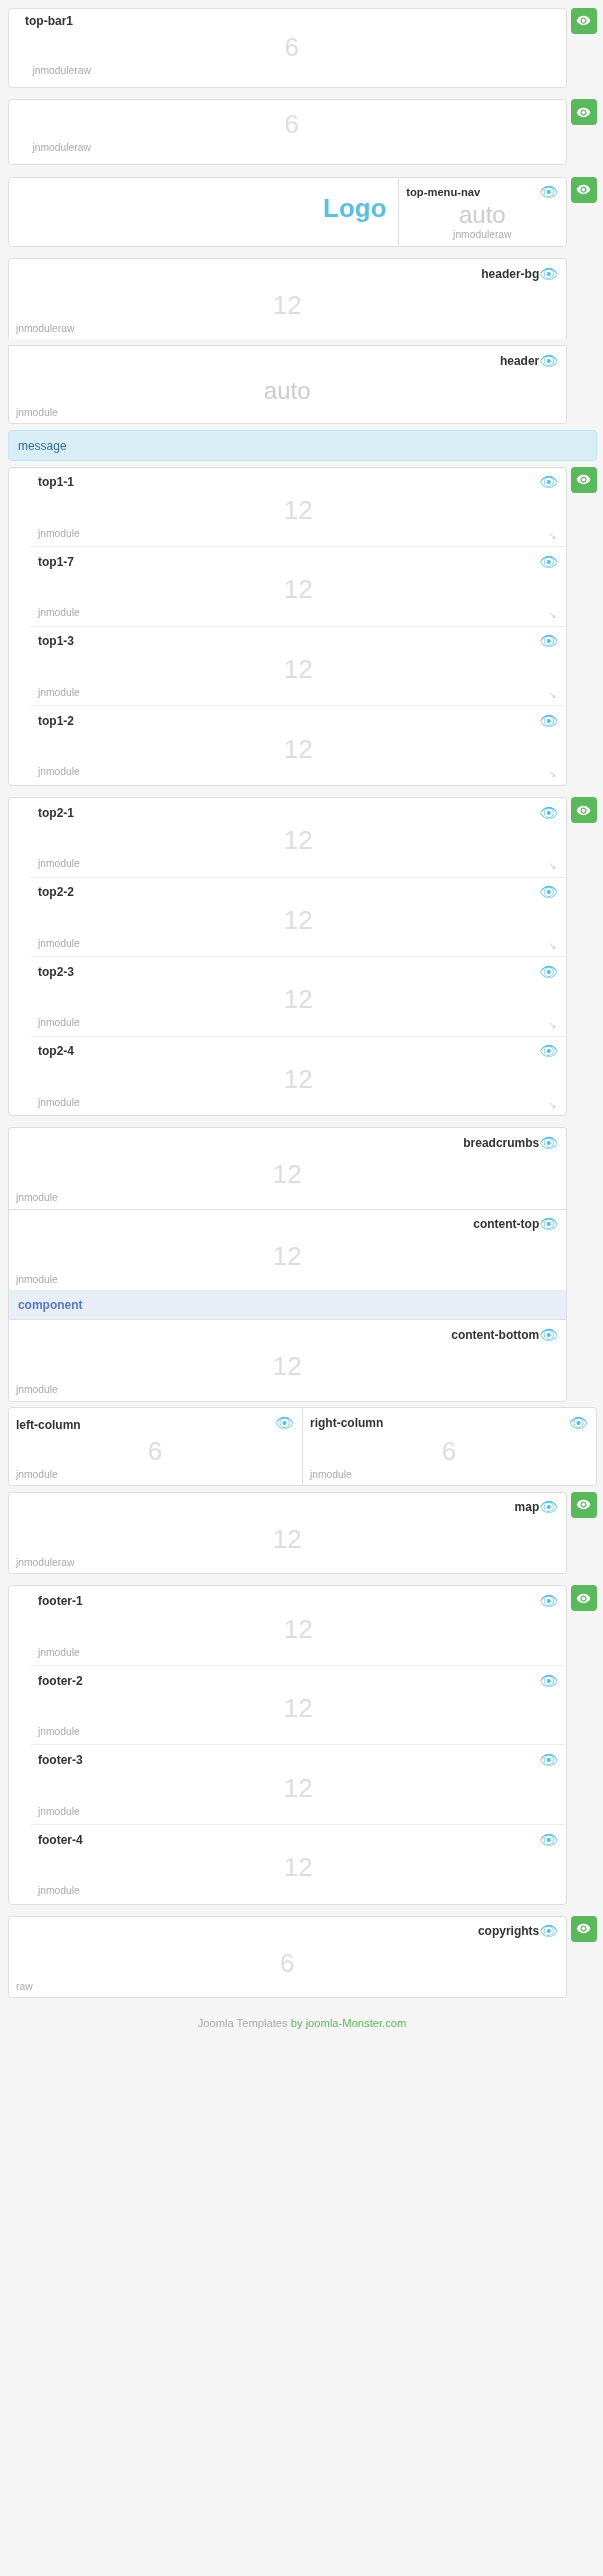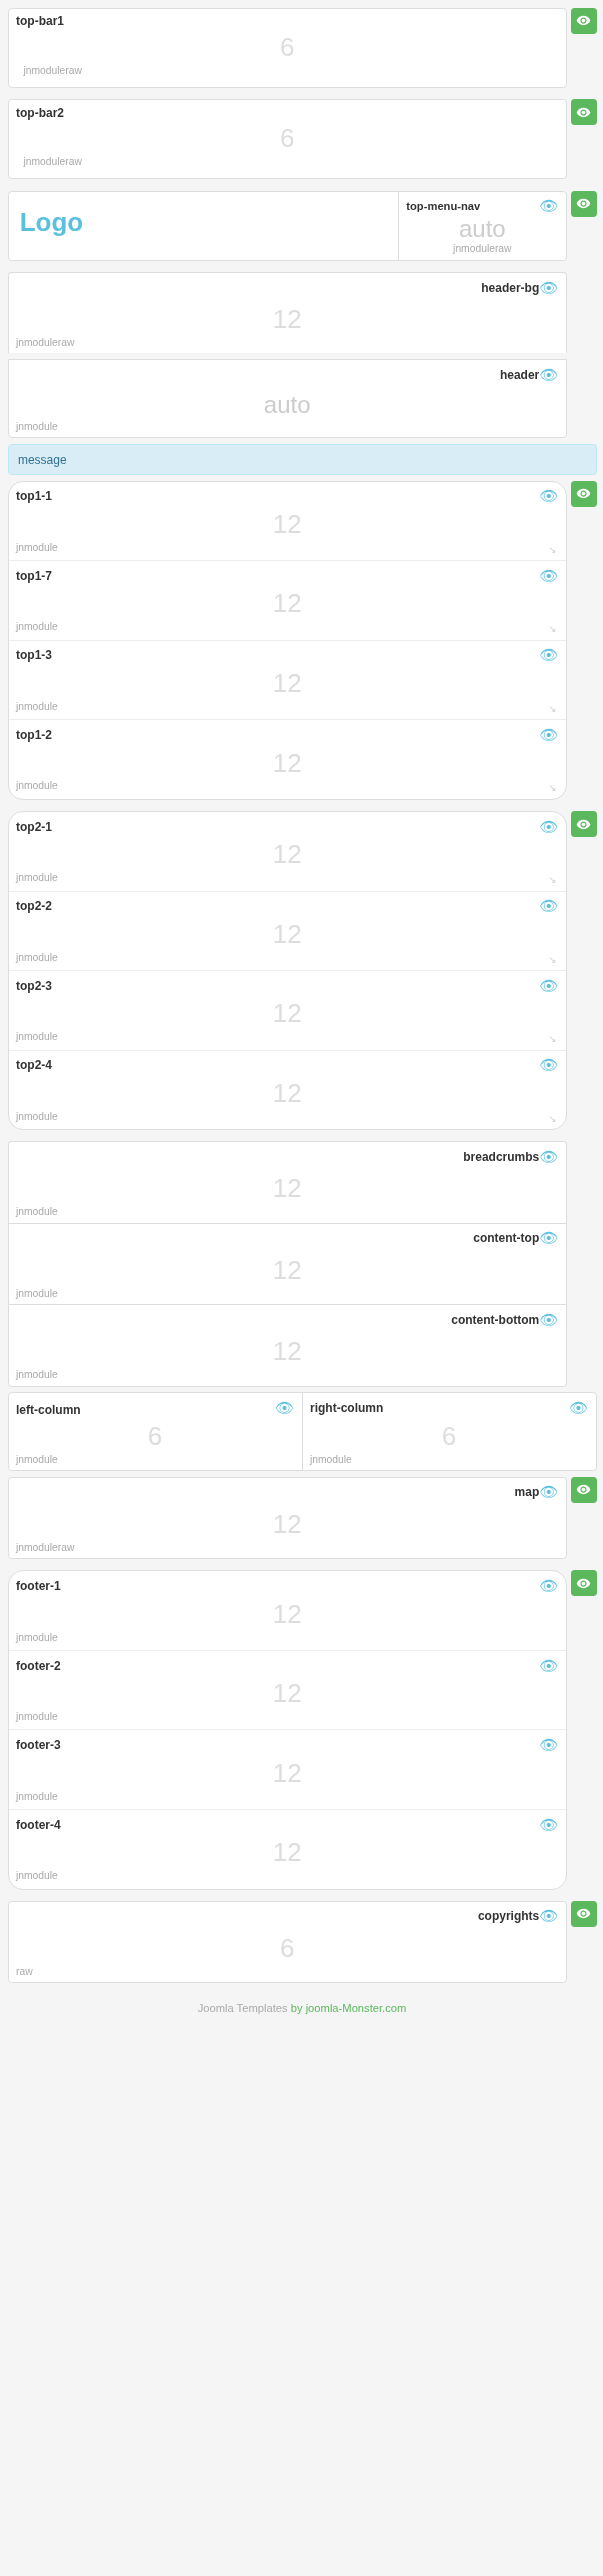--- a/index.html
+++ b/index.html
@@ -77,39 +77,41 @@
     .top-bar-section {
       background: white;
       border: 0.9px solid #ddd;
       border-radius: 3.7px;
       margin-bottom: 5.6px;
       position: relative;
     }
     .top-bar-main {
       flex: 1;
       padding: 5.6px 7.5px 5.6px 7.5px;
+      margin-left: 9px;
     }
 
     
     .logo-row {
       background: white;
       border: 0.9px solid #ddd;
       border-radius: 3.7px;
       margin-bottom: 5.6px;
       display: flex;
       align-items: stretch;
     }
     .logo-cell {
       flex: 1;
       padding: 15px 11.2px;
     }
     .logo-text {
       font-size: 26px;
       font-weight: bold;
       color: #5bc0de;
+      text-align: right;
     }
     .top-menu-cell {
       width: 168px;
       border-left: 0.9px solid #ddd;
       padding: 5.6px 7.5px;
       position: relative;
     }
     .top-menu-label {
       font-size: 11.2px;
       color: #333;
@@ -139,23 +141,24 @@
       padding: 7.5px 9.4px;
       margin-bottom: 5.6px;
       color: #31708f;
       font-size: 12px;
     }
 
     
     .module-group {
       background: white;
       border: 0.9px solid #ddd;
-      border-radius: 15px;
+      border-radius: 4px;
       margin-bottom: 5.6px;
       overflow: hidden;
+      padding-left: 22px;
     }
 
     
     .module-row {
       border-bottom: 0.9px solid #eee;
       padding: 5.6px 7.5px 3.7px 7.5px;
     }
     .module-row:last-child {
       border-bottom: none;
     }
@@ -268,21 +271,20 @@
         <svg viewBox="0 0 24 24">
             <path d="M12 4.5C7 4.5 2.73 7.61 1 12c1.73 4.39 6 7.5 11 7.5s9.27-3.11 11-7.5c-1.73-4.39-6-7.5-11-7.5zm0 12.5c-2.76 0-5-2.24-5-5s2.24-5 5-5 5 2.24 5 5-2.24 5-5 5zm0-8c-1.66 0-3 1.34-3 3s1.34 3 3 3 3-1.34 3-3-1.34-3-3-3z"></path>
           </svg>
       </div>
     </div>
   </div>
 
   <div class="section-wrapper">
     <div class="top-bar-section section-main">
       <div class="top-bar-main">
-        <div class="section-title">top-bar2</div>
         <div class="section-number">6</div>
         <div class="section-sub">jnmoduleraw</div>
       </div>
     </div>
     <div class="section-side">
       <div class="green-eye-btn">
         <svg viewBox="0 0 24 24">
             <path d="M12 4.5C7 4.5 2.73 7.61 1 12c1.73 4.39 6 7.5 11 7.5s9.27-3.11 11-7.5c-1.73-4.39-6-7.5-11-7.5zm0 12.5c-2.76 0-5-2.24-5-5s2.24-5 5-5 5 2.24 5 5-2.24 5-5 5zm0-8c-1.66 0-3 1.34-3 3s1.34 3 3 3 3-1.34 3-3-1.34-3-3-3z"></path>
           </svg>
       </div>
@@ -469,20 +471,32 @@
     </div>
     <div class="section-side" style="visibility:hidden;">
       <div class="green-eye-btn">
           <svg viewBox="0 0 24 24">
             <path d=""></path>
           </svg>
         </div>
     </div>
   </div>
 
+  <div class="section-wrapper" style="margin-bottom:0;">
+    <div class="component-block section-main grouped-mid" style="border-radius:0;border-top:none;">
+      <span>component</span>
+    </div>
+    <div class="section-side" style="visibility:hidden;">
+      <div class="green-eye-btn">
+          <svg viewBox="0 0 24 24">
+            <path d=""></path>
+          </svg>
+        </div>
+    </div>
+  </div>
 
   <div class="section-wrapper" style="margin-bottom:5.6px;">
     <div class="section-block section-main grouped-bot" style="margin-bottom:0;">
       <div class="section-header">
         <span class="section-title">content-bottom</span>
         <span class="teal-eye">👁</span>
       </div>
       <div class="section-number">12</div>
       <div class="section-sub">jnmodule</div>
     </div>

